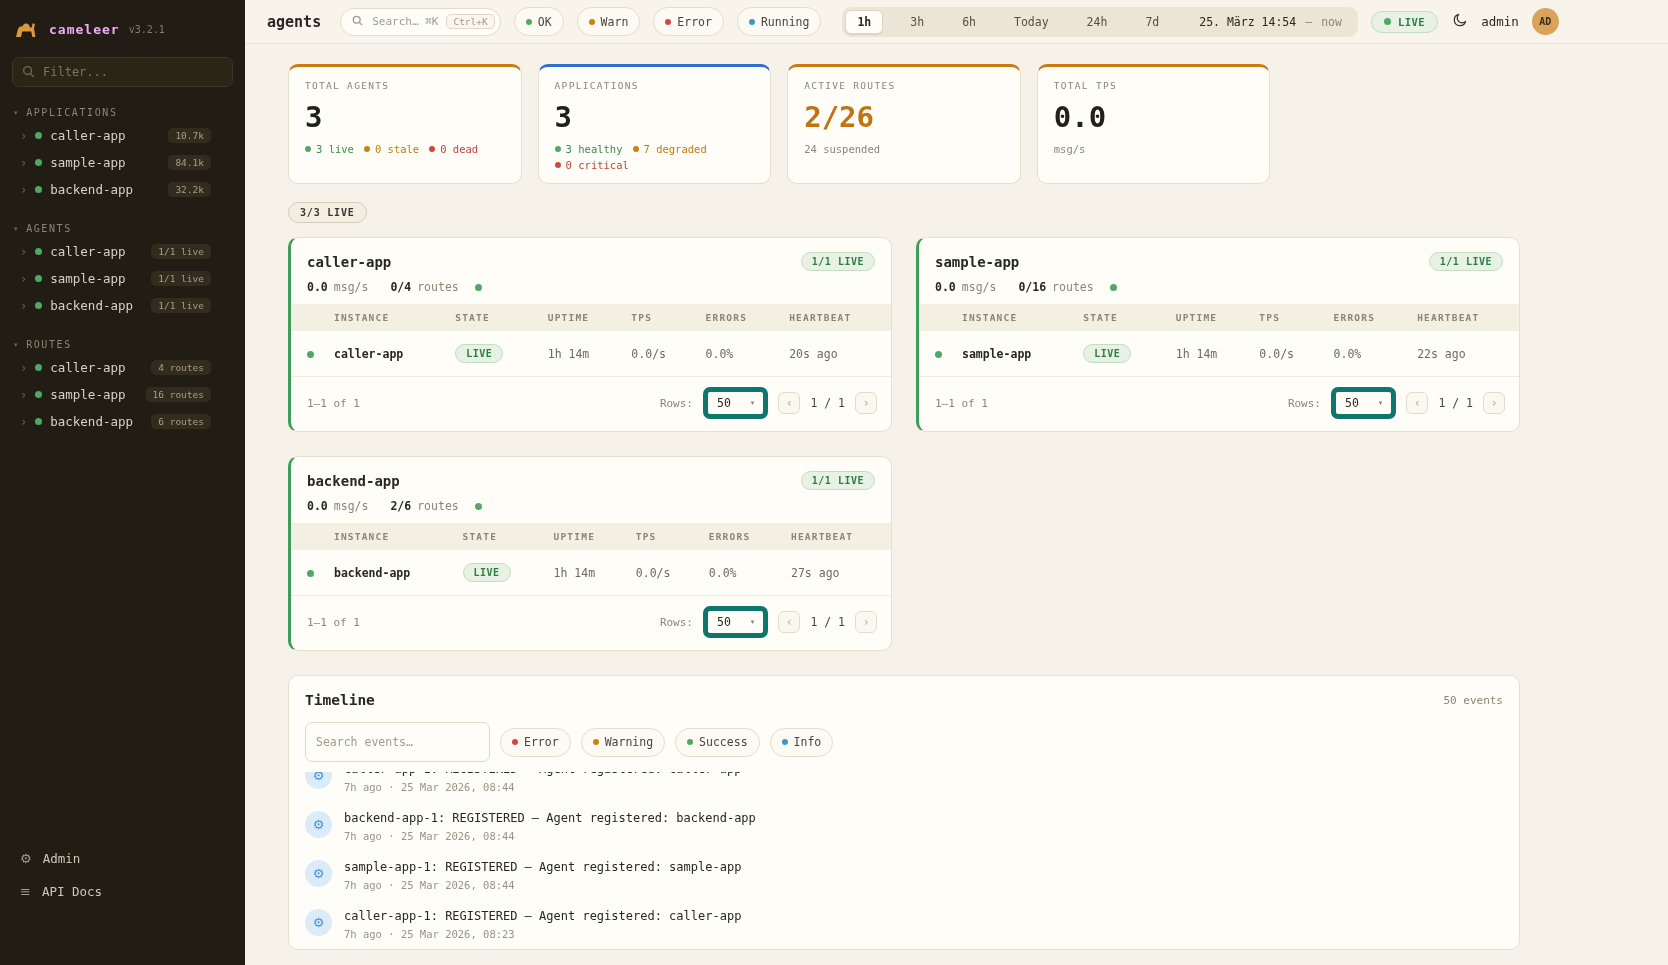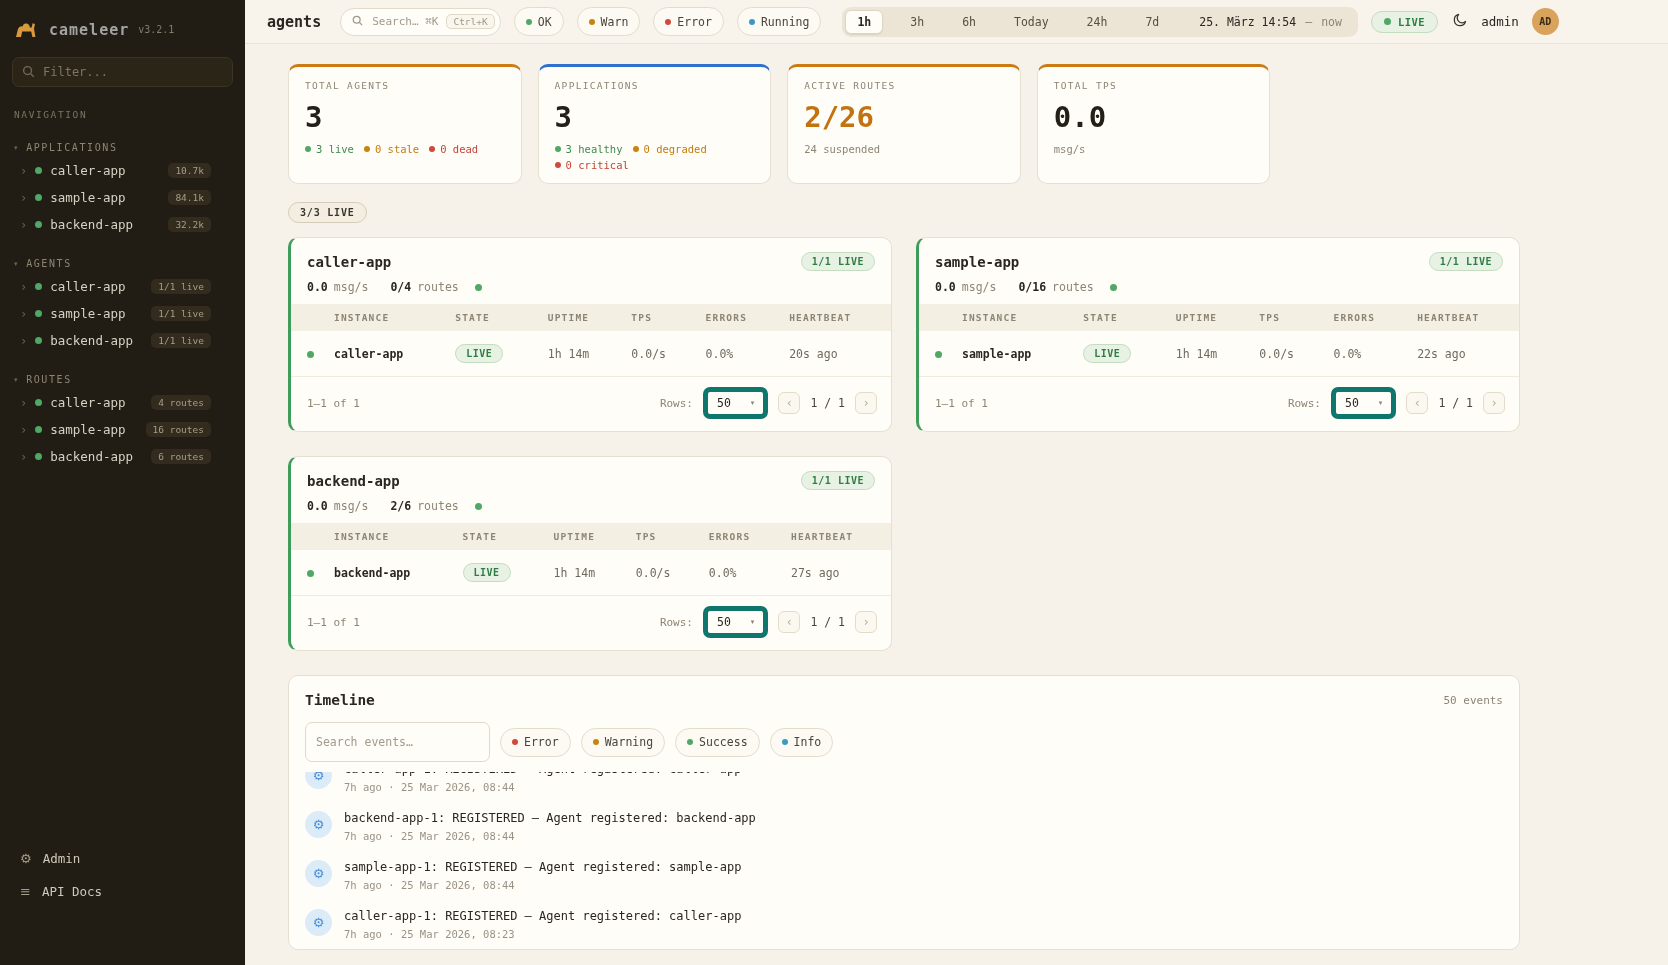--- a/index.html
+++ b/index.html
@@ -8,21 +8,21 @@
     background:#f6f2ea;
     font-family:"DejaVu Sans Mono","Liberation Mono",monospace;
     color:#2a2620; font-size:13px;
   }
   .app { display:flex; height:100%; }
 
   
   .sidebar { width:245px; min-width:245px; background:#211c14; color:#d8d2c4;
     display:flex; flex-direction:column; padding:14px 0 58px; }
   .logo-row { display:flex; align-items:center; gap:9px; padding:4px 14px 16px; cursor:pointer; }
-  .logo-title { color:#a3a3a3; font-weight:bold; font-size:15px; letter-spacing:1px; }
+  .logo-title { color:#f0abfc; font-weight:bold; font-size:13px; letter-spacing:1px; }
   .logo-version { color:#857c6a; font-size:10px; }
   .filter-wrap { margin:0 12px; position:relative; }
   .filter-wrap .mag { position:absolute; left:9px; top:7px; opacity:.7; }
   .filter-input { width:100%; height:30px; background:#2b2518; border:1px solid #3a3326;
     border-radius:7px; color:#cfc8b8; padding:0 10px 0 30px; font:inherit; font-size:12px; outline:none; }
   .filter-input::placeholder { color:#7d7563; }
   .nav-label { padding:22px 14px 2px; font-size:9.5px; letter-spacing:1.6px; color:#7d7563; }
   .nav-section { margin-top:16px; }
   .section-header { display:flex; align-items:center; gap:7px; padding:4px 14px; font-size:10px;
     letter-spacing:1.6px; color:#8d8472; cursor:pointer; }
@@ -171,21 +171,20 @@
     <div class="filter-wrap">
       <span class="mag">
         <svg width="15" height="15" viewBox="0 0 16 16" fill="none" stroke="#8d8472" stroke-width="1.5">
           <circle cx="7" cy="7" r="4.2"></circle>
             <line x1="10.3" y1="10.3" x2="13.6" y2="13.6"></line>
         </svg>
       </span>
       <input class="filter-input" placeholder="Filter..." style="">
     </div>
 
-    <div class="nav-label">NAVIGATION</div>
 
     <div class="nav-section">
       <div class="section-header">
         <span class="section-caret">▾</span>
         <span>APPLICATIONS</span>
       </div>
       <div class="nav-item">
         <span class="chev">›</span>
         <span class="dot dot-green"></span>
         <span>caller-app</span>
@@ -357,21 +356,21 @@
         <div class="stat-card accent-blue">
           <div class="stat-title">APPLICATIONS</div>
           <div class="stat-value">3</div>
           <div class="stat-details">
             <span class="detail">
                 <span class="dot dot-green"></span>
                 <span class="txt-green">3 healthy</span>
               </span>
             <span class="detail">
                 <span class="dot dot-amber"></span>
-                <span class="txt-amber">0 degraded</span>
+                <span class="txt-amber">7 degraded</span>
               </span>
             <span class="detail">
                 <span class="dot dot-red"></span>
                 <span class="txt-red">0 critical</span>
               </span>
           </div>
         </div>
 
         <div class="stat-card">
           <div class="stat-title">ACTIVE ROUTES</div>

